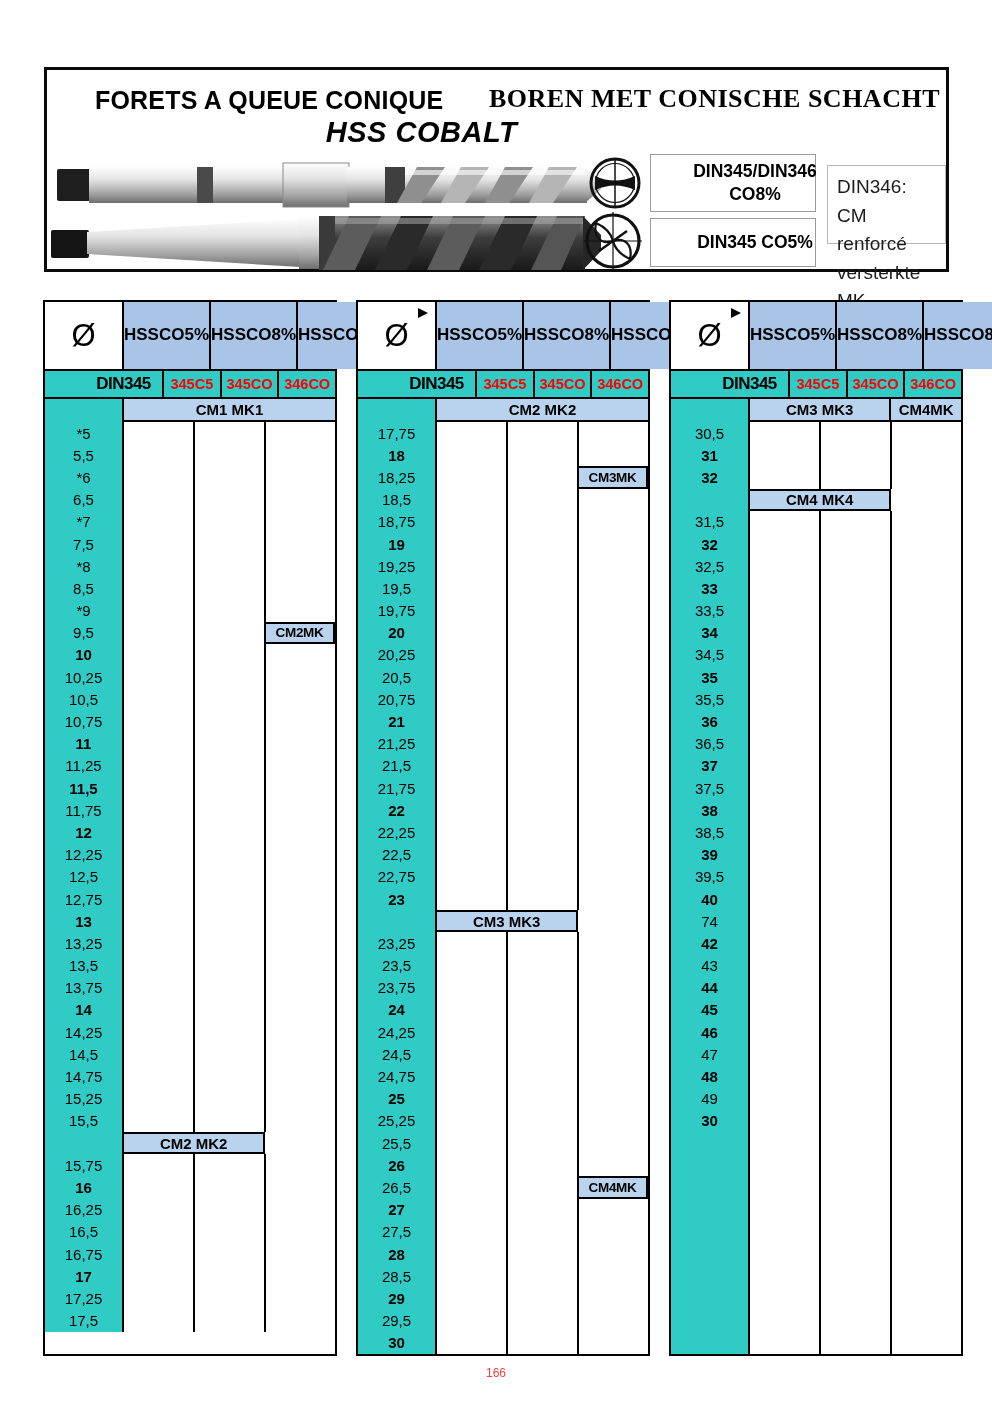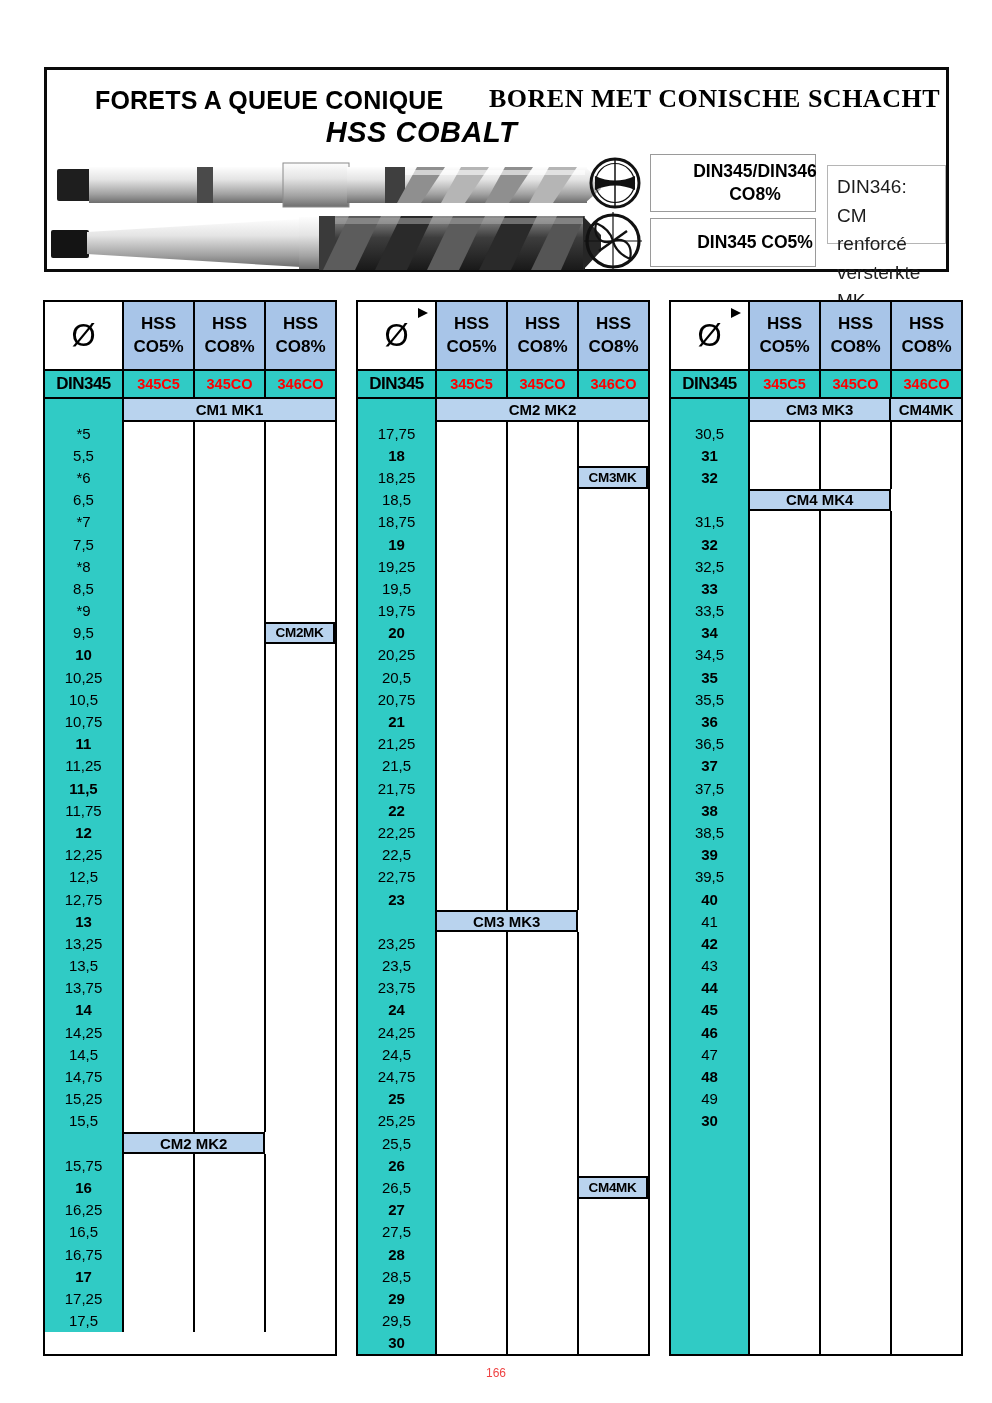--- a/index.html
+++ b/index.html
@@ -31,29 +31,29 @@
   .tbl{position:absolute;top:300px;width:294px;height:1056px;border:2.5px solid #000;
        background:#fff;box-sizing:border-box;display:flex;flex-direction:column;
        --teal:#30CBC5;--hdr:#A8C5E8;--band:#B9D3EE;}
   .tbl1{left:43px}.tbl2{left:356px}.tbl3{left:669px}
 
   .hd{display:flex;height:67px;flex:0 0 auto;}
   .hd-diam{width:79px;flex:0 0 79px;border-right:2px solid #000;display:flex;align-items:center;
            justify-content:center;font-size:31px;position:relative;background:#fff;box-sizing:border-box;}
   .arrow{position:absolute;top:6px;right:7px;width:0;height:0;
          border-left:10px solid #000;border-top:5px solid transparent;border-bottom:5px solid transparent;}
-  .hd-col{flex:1;background:var(--hdr);border-right:2px solid #000;display:flex;flex-direction:column;
+  .hd-col{flex:1;background:var(--hdr);border-right:2px solid #000;display:flex;flex-direction:row;
           align-items:center;justify-content:center;font-weight:700;font-size:17px;line-height:1.3;
           text-align:center;box-sizing:border-box;}
   .hd-col:last-child{border-right:none;}
 
   .din{display:flex;height:26px;flex:0 0 auto;border-top:2px solid #000;border-bottom:2px solid #000;
        background:var(--teal);}
   .din-d{width:79px;flex:0 0 79px;border-right:2px solid #000;font-weight:700;font-size:17px;
-         letter-spacing:-0.5px;display:flex;align-items:center;justify-content:center;box-sizing:border-box;}
+         letter-spacing:-0.5px;display:flex;align-items:center;justify-content:center;box-sizing:border-box;margin-left:40px;}
   .din-c{flex:1;border-right:2px solid #000;color:#ff0000;font-weight:700;font-size:14.5px;
          display:flex;align-items:center;justify-content:center;box-sizing:border-box;}
   .din-c:last-child{border-right:none;}
 
   .tband{display:flex;height:23px;flex:0 0 auto;}
   .tband-d{width:79px;flex:0 0 79px;background:var(--teal);border-right:2px solid #000;box-sizing:border-box;}
   .tband-seg{background:var(--band);border-right:2px solid #000;border-bottom:2px solid #000;
              display:flex;align-items:center;justify-content:center;font-weight:700;font-size:15px;
              box-sizing:border-box;}
   .tband-seg:last-child{border-right:none;}
@@ -874,21 +874,21 @@
             <div class="dc"></div>
             <div class="dc"></div>
           </div>
           <div class="drow">
             <div class="dd b">40</div>
             <div class="dc"></div>
             <div class="dc"></div>
             <div class="dc"></div>
           </div>
           <div class="drow">
-            <div class="dd">41</div>
+            <div class="dd">74</div>
             <div class="dc"></div>
             <div class="dc"></div>
             <div class="dc"></div>
           </div>
           <div class="drow">
             <div class="dd b">42</div>
             <div class="dc"></div>
             <div class="dc"></div>
             <div class="dc"></div>
           </div>

